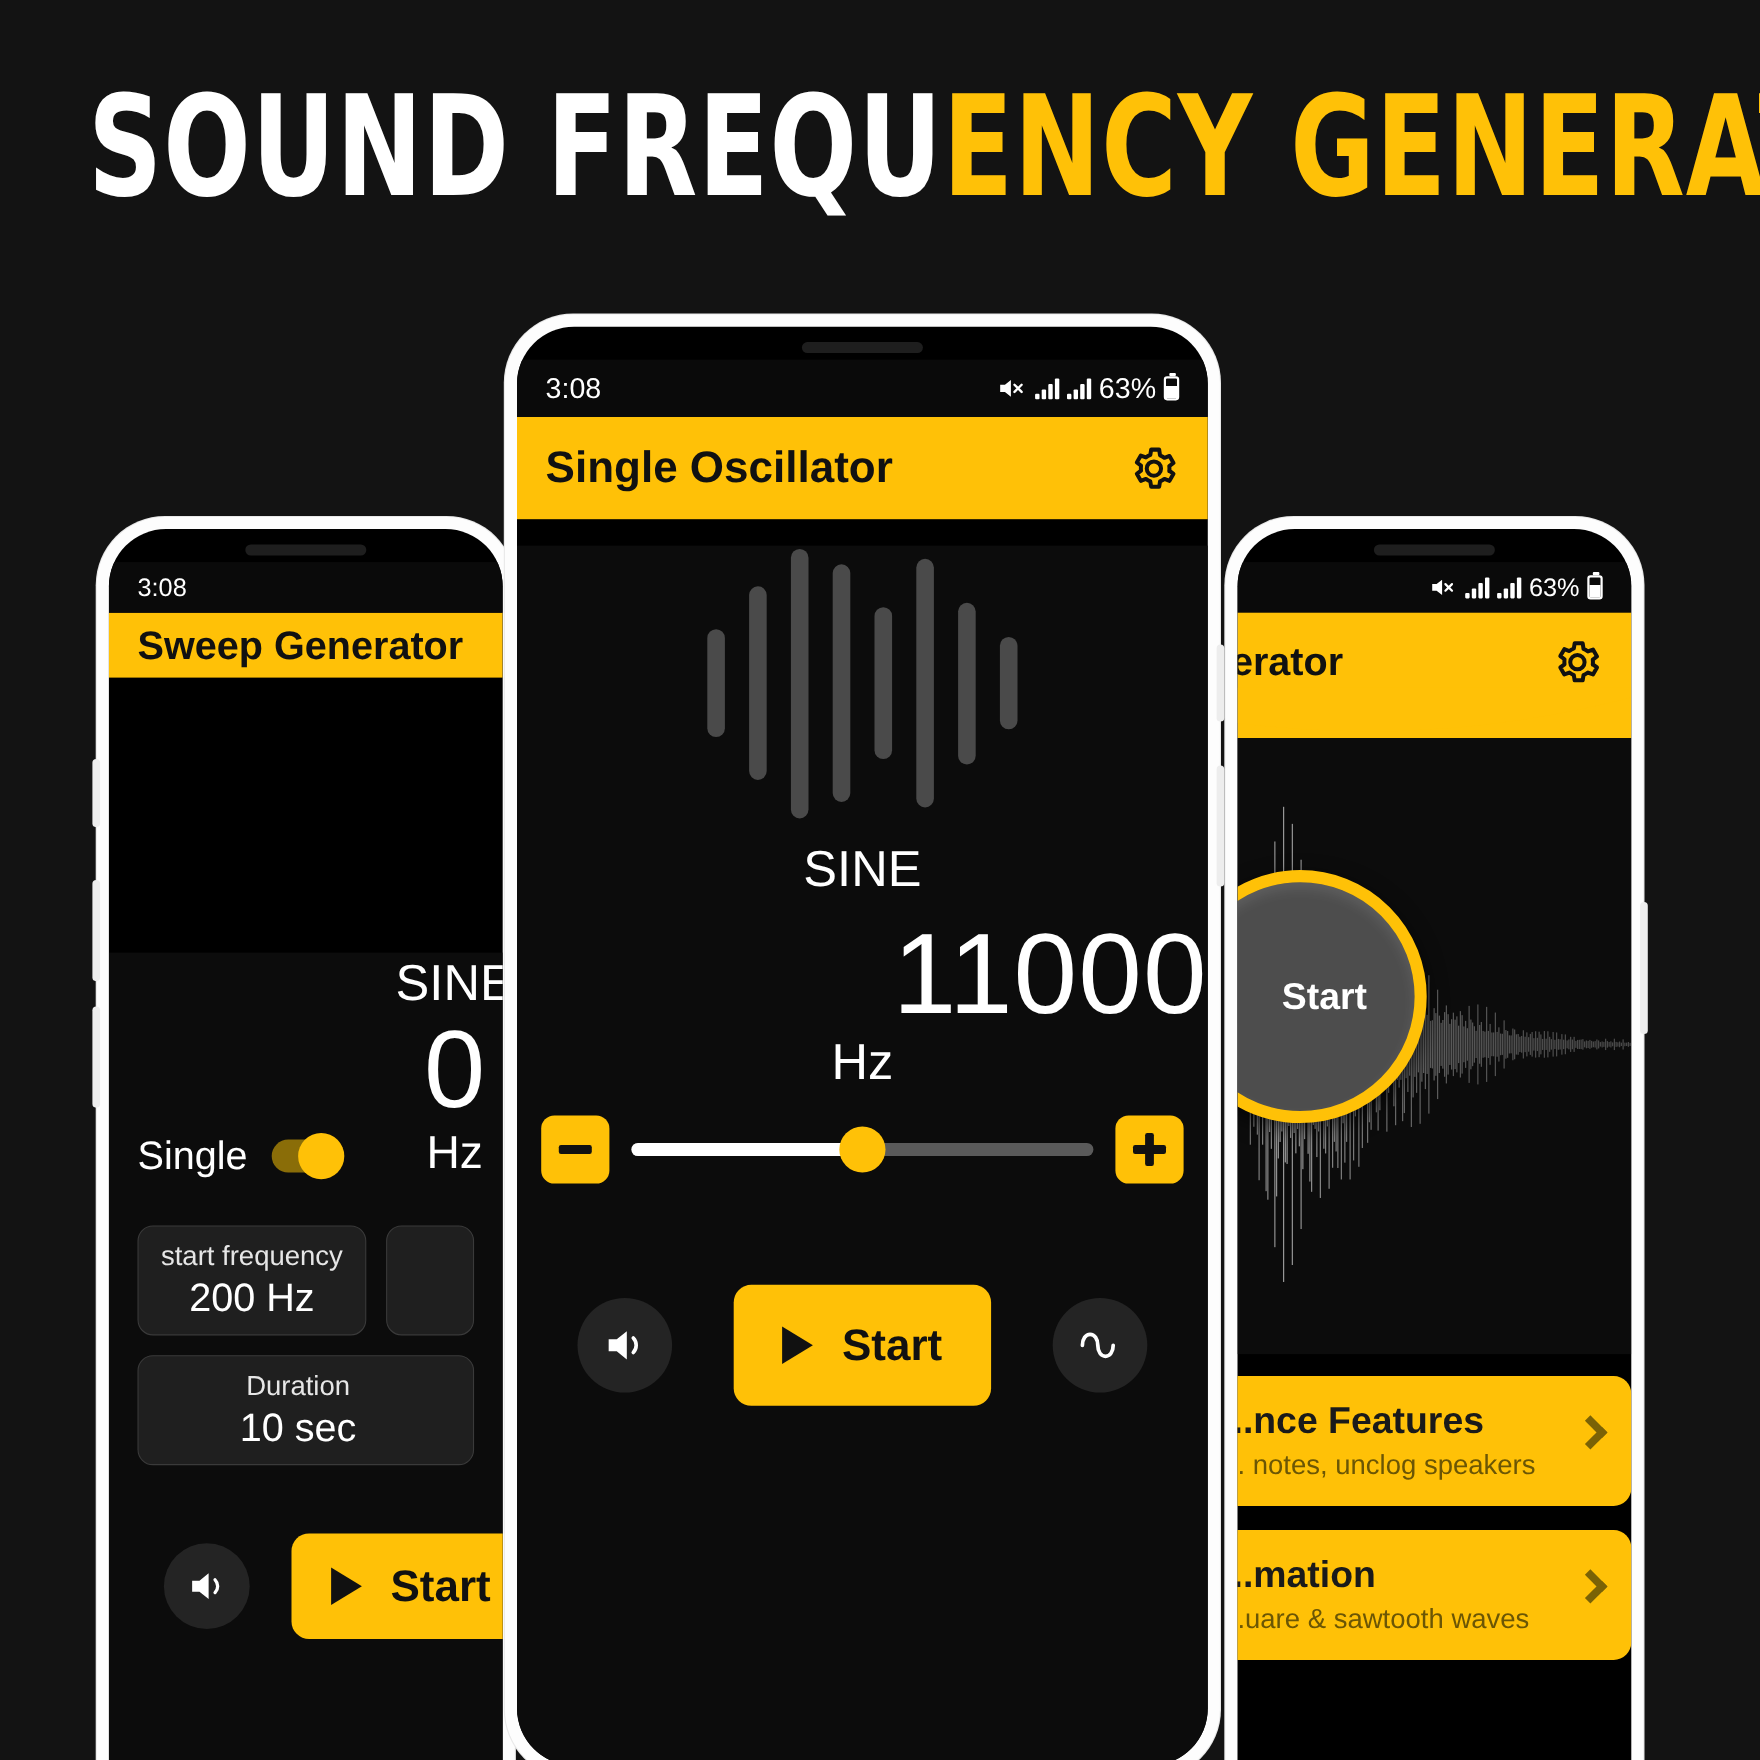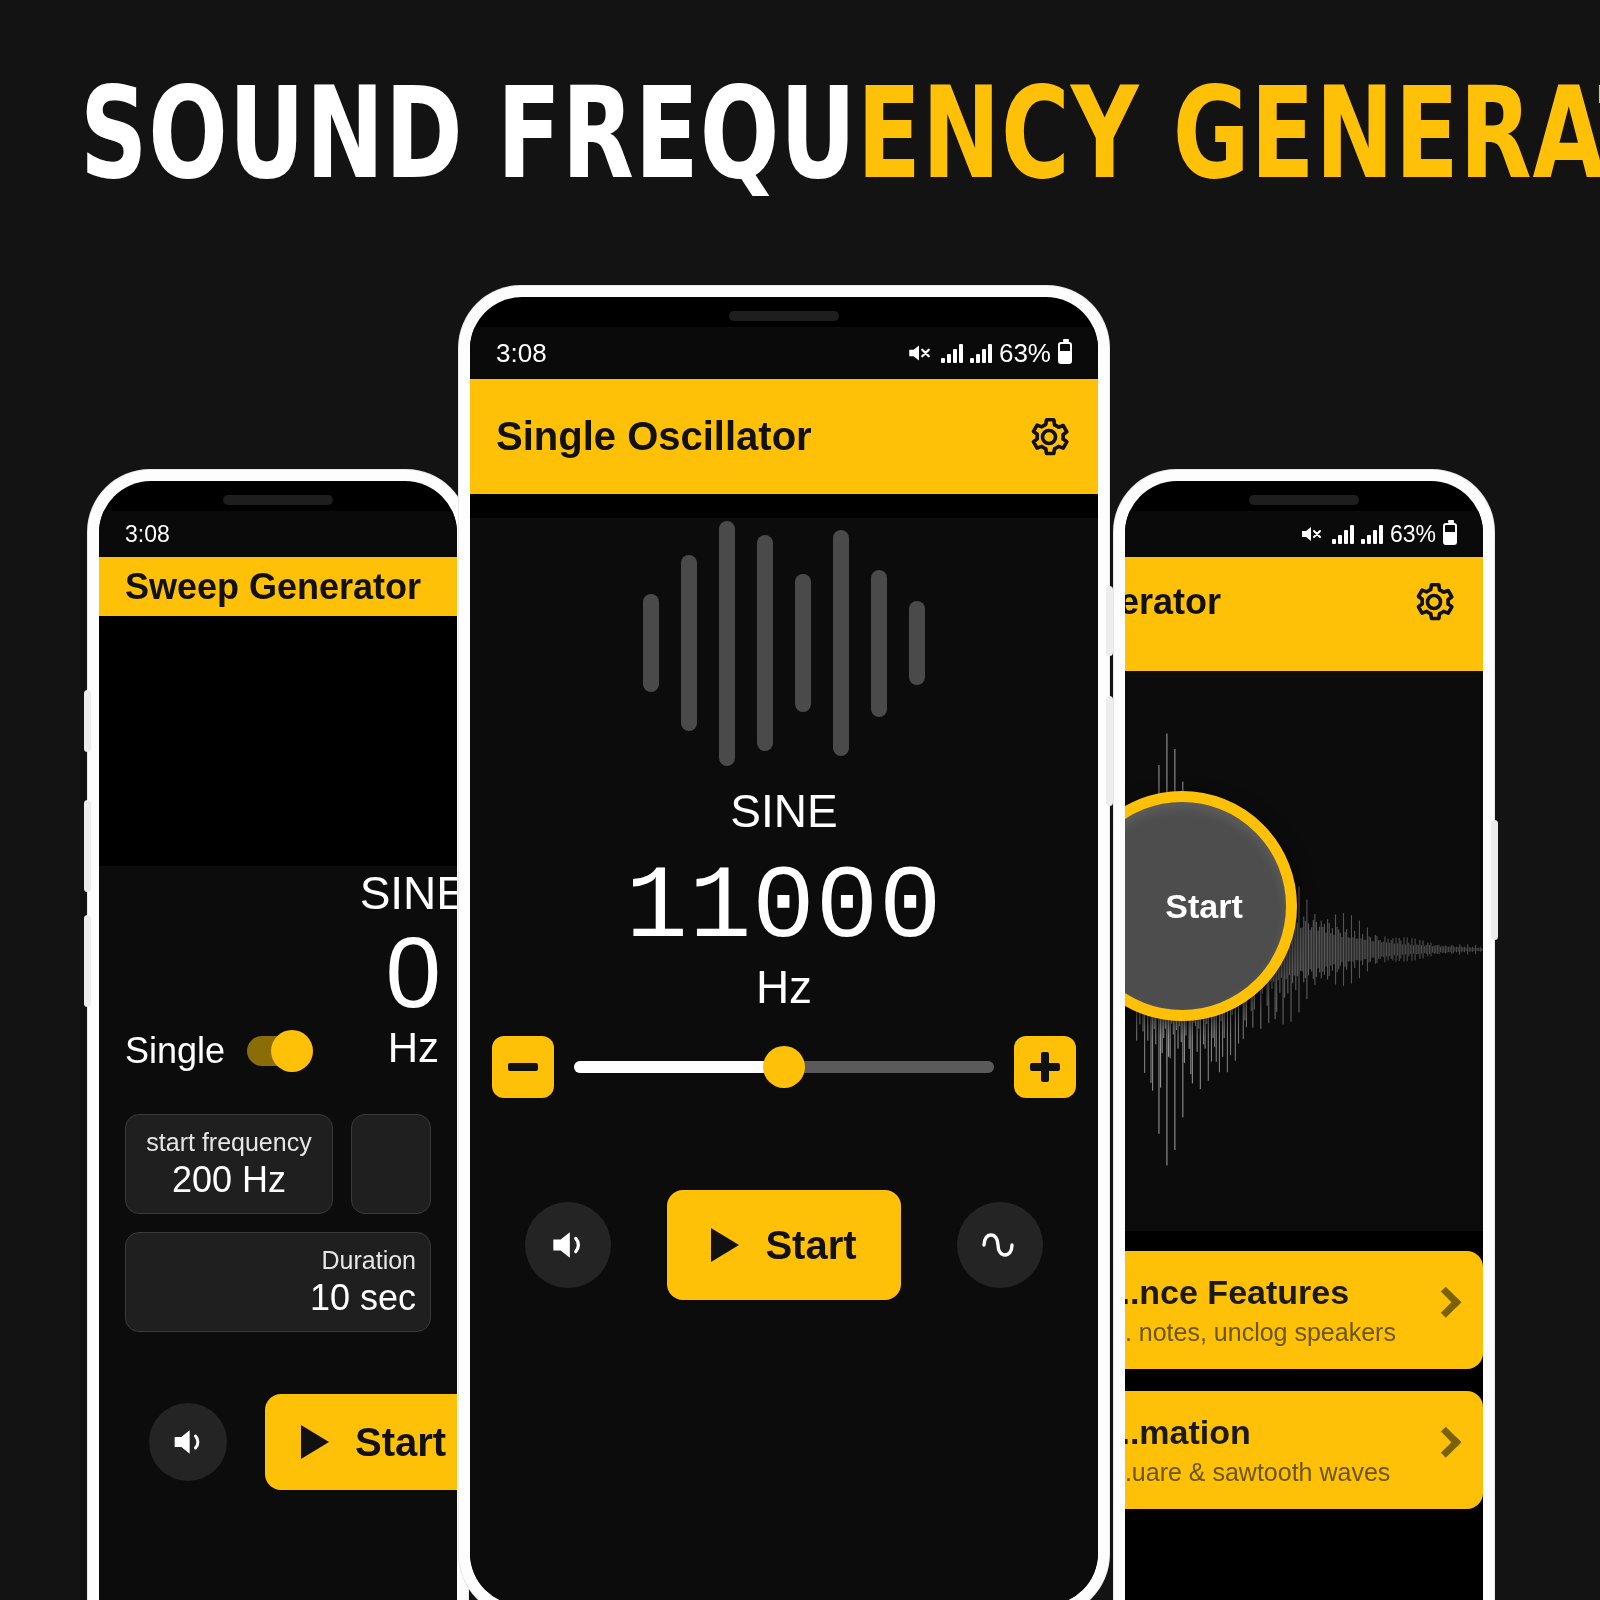--- a/index.html
+++ b/index.html
@@ -97,22 +97,22 @@
   .gear { width: 46px; height: 46px; flex: 0 0 auto; }
 
   
   .body-dark { background: #0c0c0c; position: relative; }
 
   .wavebars { display: flex; align-items: center; justify-content: center;
               gap: 22px; height: 250px; margin-top: 24px; }
   .wavebars span { width: 16px; background: #4a4a4a; border-radius: 9px; display:block; }
 
   .wavename { text-align: center; color: #fff; font-size: 46px; margin-top: 16px; }
-  .bigfreq  { text-align: center; color: #fff; font-size: 104px; font-weight: 400;
-              line-height: 112px; margin-top: 14px; letter-spacing: 1px; font-family: Liberation Mono, monospace; }
+  .bigfreq  { text-align: right; color: #fff; font-size: 104px; font-weight: 400;
+              line-height: 112px; margin-top: 14px; letter-spacing: 1px; }
   .unit     { text-align: center; color: #fff; font-size: 46px; margin-top: -4px; }
 
   .rangerow { position: relative; height: 40px; margin-top: -46px; padding: 0 38px; }
   .rangerow .lo { position: absolute; left: 38px; color: #fff; font-size: 28px; }
   .rangerow .hi { position: absolute; right: 38px; color: #fff; font-size: 28px; }
 
   .sliderrow { display:flex; align-items:center; gap: 20px; padding: 0 22px; margin-top: 22px; }
   .stepbtn {
     width: 62px; height: 62px; background:#FFC107; border-radius: 12px;
     display:flex; align-items:center; justify-content:center; flex:0 0 auto;
@@ -218,21 +218,21 @@
 
         <div style="display:flex;gap:18px;padding:0 26px;margin-top:42px">
           <div class="card" style="flex:1 1 0">
             <span class="k">start frequency</span>
             <span class="v">200 Hz</span>
           </div>
           <div class="card" style="flex:0 0 80px"></div>
         </div>
 
         <div style="padding:0 26px;margin-top:18px">
-          <div class="card" style="align-items:flex-end;padding-right:14px">
+          <div class="card" style="align-items:center;padding-right:14px">
             <span class="k">Duration</span>
             <span class="v">10 sec</span>
           </div>
         </div>
 
         <div style="display:flex;align-items:center;gap:38px;padding-left:50px;margin-top:62px">
           <div class="roundbtn" style="width:78px;height:78px">
             <svg width="40" height="40" viewBox="0 0 24 24">
               <path d="M4 9v6h4l5 4V5L8 9H4z" fill="#fff"></path>
               <path d="M16.5 8.5a5 5 0 010 7" stroke="#fff" stroke-width="1.8" fill="none" stroke-linecap="round"></path>
@@ -563,21 +563,21 @@
               <i></i>
               <i></i>
               <i></i>
               <i></i>
             </span>
           <span>63%</span>
           <span class="battery"></span>
         </span>
       </div>
 
-      <div class="appbar" style="height:115px">
+      <div class="appbar" style="height:93px">
         <span class="t" style="font-size:40px">Single Oscillator</span>
         <svg class="gear" viewBox="0 0 24 24">
           <path d="M12 8.6a3.4 3.4 0 100 6.8 3.4 3.4 0 000-6.8z" fill="none" stroke="#111" stroke-width="1.9"></path>
           <path d="M19.3 13.2c.05-.4.07-.8.07-1.2s-.02-.8-.07-1.2l2-1.5-1.9-3.3-2.4.9a7.6 7.6 0 00-2.1-1.2L14.5 3h-3.8l-.4 2.5c-.76.3-1.47.7-2.1 1.2l-2.4-.9L3.9 9.1l2 1.5c-.05.4-.07.8-.07 1.2s.02.8.07 1.2l-2 1.5 1.9 3.3 2.4-.9c.63.5 1.34.9 2.1 1.2l.4 2.5h3.8l.4-2.5c.76-.3 1.47-.7 2.1-1.2l2.4.9 1.9-3.3-2-1.5z" fill="none" stroke="#111" stroke-width="1.9" stroke-linejoin="round"></path>
         </svg>
       </div>
 
       <div class="body-dark" style="height:100%;position:relative">
         <div class="wavebars" id="c-bars">
             <span style="height: 98px;"></span>

